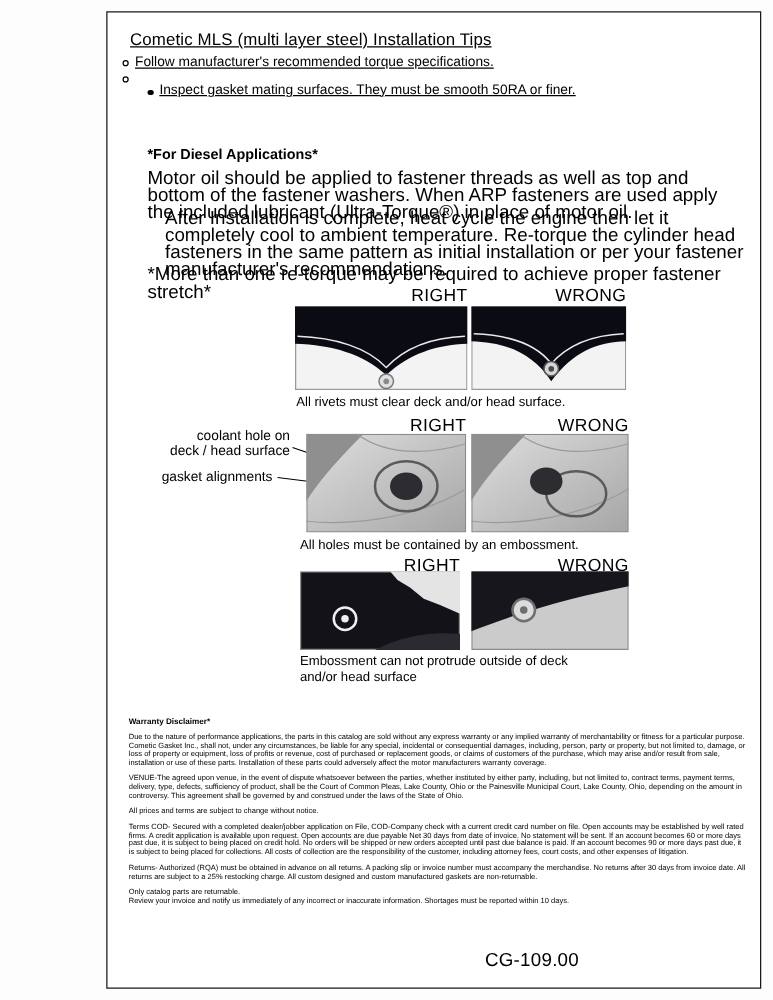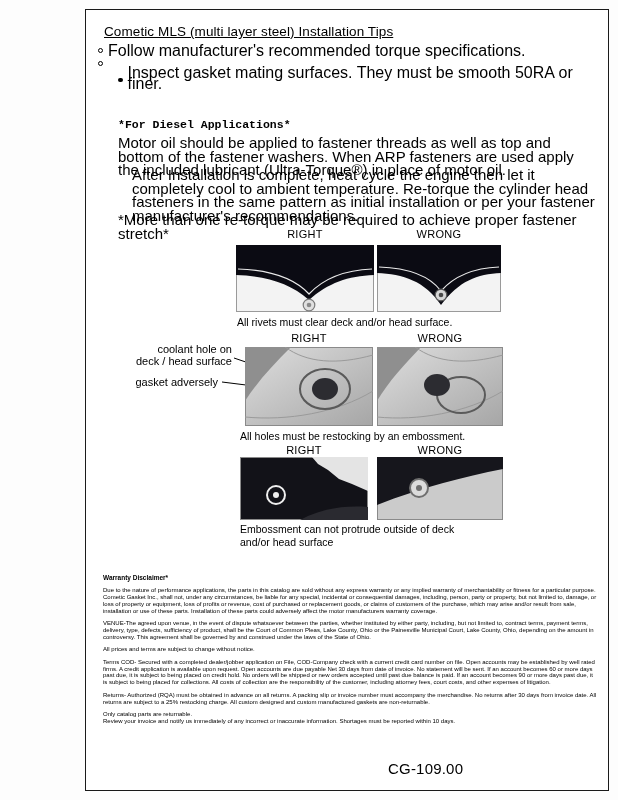--- a/index.html
+++ b/index.html
@@ -10,28 +10,28 @@
     color:#000;
     position:relative;
     overflow:hidden;
   }
   .abs { position:absolute; }
   .frame {
     position:absolute; left:85px; top:9px; width:524px; height:782px;
     border:1px solid #1a1a1a; background:#fff;
   }
   .title { font-size:13.5px; font-weight:normal; text-decoration:underline; letter-spacing:0.1px; }
-  .bullets { font-size:16px; }
+  .bullets { font-size:11px;text-decoration:underline; }
   .bullet-row { display:flex; align-items:flex-start; margin-bottom:1px; line-height:11.5px; }
   .sub { margin-left:20px;align-items:center; }
   .circ { width:5px; height:5px; border:1px solid #000; border-radius:50%; display:inline-block; margin:3px 5px 0 0; flex:none; }
   .dot  { width:4.5px; height:4.5px; background:#000; border-radius:50%; display:inline-block; margin:3.5px 5px 0 0; flex:none; }
   .h2 { font-size:11.5px; font-weight:bold; }
   .para { font-size:15px; line-height:13.5px; }
-  .dlabel { font-size:11px; text-align:center; letter-spacing:0.3px; }
+  .dlabel { font-size:14px; text-align:right; letter-spacing:0.3px; }
   .caption { font-size:10.5px; }
   .callout { font-size:11px; line-height:11.5px; text-align:right; }
   .pre { white-space:pre-line; }
   .panel svg { display:block; width:100%; height:100%; }
   .tinyblock { font-size:6px; line-height:6.9px; }
   .tiny { margin-bottom:5.5px; }
   .tiny-h { font-weight:bold; font-size:6.5px; margin-bottom:5px; }
   .footer { font-size:15px; letter-spacing:0.2px; }
 </style>
 </head>
@@ -48,21 +48,21 @@
   </div>
   <div class="bullet-row">
     <span class="circ"></span>
   </div>
   <div class="bullet-row sub">
     <span class="dot"></span>
     <span>Inspect gasket mating surfaces.  They must be smooth 50RA or finer.</span>
   </div>
 </div>
 
-<div class="abs h2" style="left:118px; top:118px;font-family:Liberation Mono, monospace;">*For Diesel Applications*</div>
+<div class="abs h2" style="left:118px; top:118px;">*For Diesel Applications*</div>
 <div class="abs para" style="left:118px; top:136px; width:478px;">Motor oil should be applied to fastener threads as well as top and bottom of the fastener washers. When ARP fasteners are used apply the included lubricant (Ultra-Torque®) in place of motor oil.</div>
 <div class="abs para" style="left:132px; top:168px; width:478px;">After Installation is complete, heat cycle the engine then let it completely cool to ambient temperature. Re-torque the cylinder head fasteners in the same pattern as initial installation or per your fastener manufacturer's recommendations.</div>
 <div class="abs para" style="left:118px; top:213px; width:478px;">*More than one re-torque may be required to achieve proper fastener stretch*</div>
 
 <div class="abs dlabel" style="left:236px; top:228px; width:138px;">RIGHT</div>
 <div class="abs dlabel" style="left:377px; top:228px; width:124px;">WRONG</div>
 
 <div class="abs panel" style="left:236px; top:245px; width:138px; height:67px;">
   <svg viewBox="0 0 138 67" preserveAspectRatio="none">
     <rect x="0.5" y="0.5" width="137" height="66" fill="#f3f3f3" stroke="#9a9a9a"></rect>
@@ -81,21 +81,21 @@
     <circle cx="64" cy="50" r="2.3" fill="#4a4a4a"></circle>
   </svg>
 </div>
 <div class="abs caption" style="left:237px; top:316px; width:300px;">All rivets must clear deck and/or head surface.</div>
 
 <div class="abs dlabel" style="left:245px; top:332px; width:128px;">RIGHT</div>
 <div class="abs dlabel" style="left:377px; top:332px; width:126px;">WRONG</div>
 
 <div class="abs callout pre" style="left:128px; top:344px; width:104px;">coolant hole on
 deck / head surface</div>
-<div class="abs callout" style="left:118px; top:377px; width:100px;">gasket adversely</div>
+<div class="abs callout" style="left:118px; top:377px; width:100px;">gasket alignments</div>
 
 <svg class="abs" style="left:220px; top:348px; width:100px; height:55px; pointer-events:none;" viewBox="0 0 100 55">
   <line x1="14" y1="10" x2="96" y2="38" stroke="#000" stroke-width="1"></line>
   <line x1="2" y1="34" x2="82" y2="44" stroke="#000" stroke-width="1"></line>
 </svg>
 
 <div class="abs panel" style="left:245px; top:347px; width:128px; height:79px;">
   <svg viewBox="0 0 128 79" preserveAspectRatio="none">
     <defs>
       <linearGradient id="g1" x1="0" y1="0" x2="1" y2="1">
@@ -120,21 +120,21 @@
       </linearGradient>
     </defs>
     <rect x="0.5" y="0.5" width="125" height="78" fill="url(#g2)" stroke="#8a8a8a"></rect>
     <path d="M0,0 H44 C27,18 12,34 0,54 Z" fill="#8f8f8f"></path>
     <path d="M126,8 C90,18 60,16 38,0" stroke="#9a9a9a" fill="none"></path>
     <path d="M0,70 C40,74 90,66 126,44" stroke="#9a9a9a" fill="none"></path>
     <ellipse cx="84" cy="48" rx="24" ry="18" fill="none" stroke="#5a5a5a" stroke-width="2"></ellipse>
     <ellipse cx="60" cy="38" rx="13" ry="11" fill="#2c2c31"></ellipse>
   </svg>
 </div>
-<div class="abs caption" style="left:240px; top:430px; width:300px;">All holes must be restocking by an embossment.</div>
+<div class="abs caption" style="left:240px; top:430px; width:300px;">All holes must be contained by an embossment.</div>
 
 <div class="abs dlabel" style="left:240px; top:444px; width:128px;">RIGHT</div>
 <div class="abs dlabel" style="left:377px; top:444px; width:126px;">WRONG</div>
 
 <div class="abs panel" style="left:240px; top:457px; width:128px; height:63px;">
   <svg viewBox="0 0 128 63" preserveAspectRatio="none">
     <rect x="0.5" y="0.5" width="127" height="62" fill="#121218" stroke="#8a8a8a"></rect>
     <path d="M72,0 L128,0 L128,34 L112,27 L99,22 L88,13 L78,7 Z" fill="#e4e4e4"></path>
     <path d="M60,63 C80,52 104,48 128,50 L128,63 Z" fill="#2a2a30"></path>
     <circle cx="36" cy="38" r="9" fill="none" stroke="#efefef" stroke-width="2"></circle>

